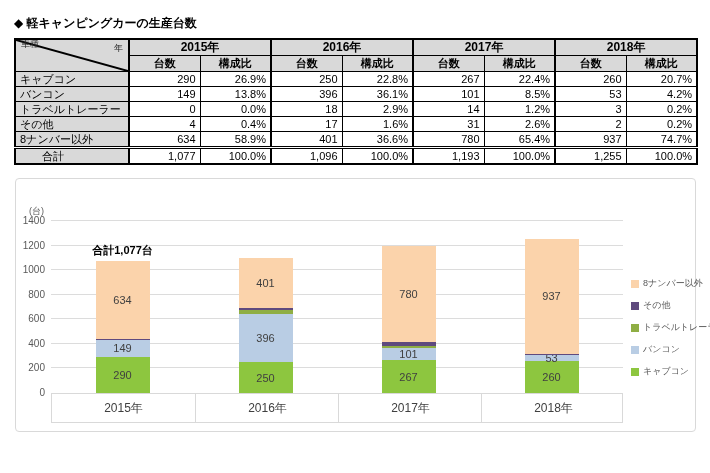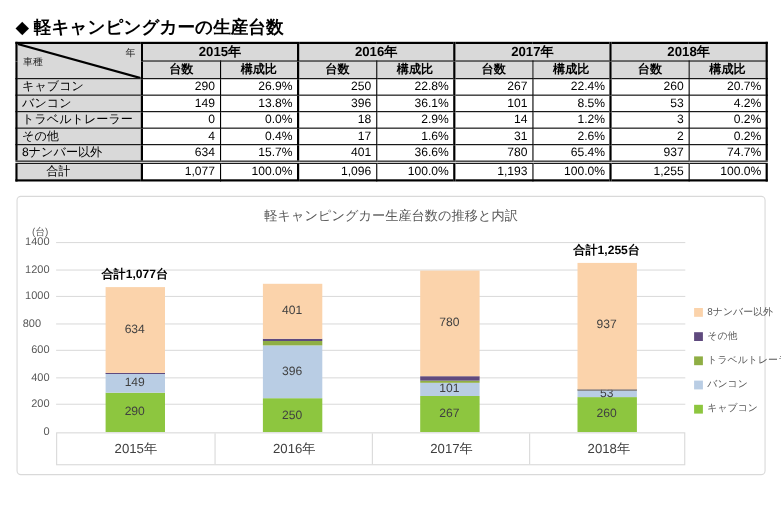--- a/index.html
+++ b/index.html
@@ -4,21 +4,21 @@
 <style>
   html,body { margin:0; padding:0; }
   body {
     width:710px; height:473px; position:relative; background:#ffffff;
     font-family:"Liberation Sans","DejaVu Sans",sans-serif;
     overflow:hidden;
   }
   
   .doc-title {
     position:absolute; left:14px; top:15px;
-    font-size:16px; font-weight:bold; color:#000;
+    font-size:12px; font-weight:bold; color:#000;
   }
   
   .prod-table {
     position:absolute; left:14px; top:38px; width:683px;
     border-collapse:collapse; table-layout:fixed;
     font-size:11px; color:#000; border:2px solid #000;
   }
   .prod-table th, .prod-table td {
     border:1px solid #000; padding:0 4px; height:14px; line-height:14px;
     overflow:hidden; white-space:nowrap; font-weight:normal;
@@ -26,21 +26,21 @@
   .prod-table th { height:15px; line-height:15px; }
   .prod-table .year-th { background:#d9d9d9; font-weight:bold; font-size:12px; text-align:center; }
   .prod-table .sub-th  { background:#d9d9d9; font-weight:bold; text-align:center; }
   .prod-table .row-label { background:#d9d9d9; text-align:left; }
   .prod-table .num { text-align:right; background:#fff; }
   .prod-table .grp { border-left-width:2px; }
   .prod-table .total-row td { border-top:3px double #000;padding-left:26px; }
   .corner-cell { background:#d9d9d9; position:relative; padding:0; }
   .corner-cell svg { position:absolute; left:0; top:0; width:100%; height:100%; }
   .corner-year { position:absolute; top:1px; right:5px; font-size:9px; color:#222; }
-  .corner-vehicle { position:absolute; bottom:7px; left:5px; font-size:9px; color:#222;margin-top:26px; }
+  .corner-vehicle { position:absolute; bottom:19px; left:5px; font-size:9px; color:#222;margin-top:26px; }
   
   .chart-box {
     position:absolute; left:15px; top:178px; width:679px; height:252px;
     border:1px solid #d9d9d9; border-radius:4px; background:#fff;
   }
   .chart-title {
     position:absolute; left:0; right:0; top:9px; text-align:center;
     font-size:12px; color:#595959;
   }
   .unit-label { position:absolute; left:13px; top:26px; font-size:9px; color:#595959; }
@@ -150,21 +150,21 @@
         <td class="num grp">17</td>
         <td class="num">1.6%</td>
         <td class="num grp">31</td>
         <td class="num">2.6%</td>
         <td class="num grp">2</td>
         <td class="num">0.2%</td>
       </tr>
       <tr>
         <td class="row-label">8ナンバー以外</td>
         <td class="num grp">634</td>
-        <td class="num">15.7%</td>
+        <td class="num">58.9%</td>
         <td class="num grp">401</td>
         <td class="num">36.6%</td>
         <td class="num grp">780</td>
         <td class="num">65.4%</td>
         <td class="num grp">937</td>
         <td class="num">74.7%</td>
       </tr>
       <tr class="total-row">
         <td class="row-label">合計</td>
         <td class="num grp">1,077</td>
@@ -173,32 +173,31 @@
         <td class="num">100.0%</td>
         <td class="num grp">1,193</td>
         <td class="num">100.0%</td>
         <td class="num grp">1,255</td>
         <td class="num">100.0%</td>
       </tr>
     </tbody>
 </table>
 
 <div class="chart-box">
-  <div class="chart-title">軽キャンピングカー生産台数の推移と内訳</div>
   <div class="unit-label">(台)</div>
   <div class="plot" id="plot">
       <div class="ytick" style="bottom: -5px;">0</div>
       <div class="gridline" style="bottom: 24.5714px;"></div>
       <div class="ytick" style="bottom: 19.5714px;">200</div>
       <div class="gridline" style="bottom: 49.1429px;"></div>
       <div class="ytick" style="bottom: 44.1429px;">400</div>
       <div class="gridline" style="bottom: 73.7143px;"></div>
       <div class="ytick" style="bottom: 68.7143px;">600</div>
       <div class="gridline" style="bottom: 98.2857px;"></div>
-      <div class="ytick" style="bottom: 93.2857px; text-align: center;">800</div>
+      <div class="ytick" style="bottom: 93.2857px;">800</div>
       <div class="gridline" style="bottom: 122.857px;"></div>
       <div class="ytick" style="bottom: 117.857px;">1000</div>
       <div class="gridline" style="bottom: 147.429px;"></div>
       <div class="ytick" style="bottom: 142.429px; text-align: right;">1200</div>
       <div class="gridline" style="bottom: 172px;"></div>
       <div class="ytick" style="bottom: 167px;">1400</div>
       <div class="bar-seg" style="left: 44.5px; width: 54px; bottom: 0px; height: 35.6286px; background: rgb(141, 198, 63);">
         <span class="seg-label">290</span>
       </div>
       <div class="bar-seg" style="left: 44.5px; width: 54px; bottom: 35.6286px; height: 18.3057px; background: rgb(185, 205, 228);">
@@ -235,21 +234,20 @@
         <span class="seg-label">260</span>
       </div>
       <div class="bar-seg" style="left: 473.5px; width: 54px; bottom: 31.9429px; height: 6.51143px; background: rgb(185, 205, 228);">
         <span class="seg-label">53</span>
       </div>
       <div class="bar-seg" style="left: 473.5px; width: 54px; bottom: 38.4543px; height: 0.368571px; background: rgb(143, 174, 68);"></div>
       <div class="bar-seg" style="left: 473.5px; width: 54px; bottom: 38.8229px; height: 0.245714px; background: rgb(95, 74, 126);"></div>
       <div class="bar-seg" style="left: 473.5px; width: 54px; bottom: 39.0686px; height: 115.117px; background: rgb(251, 211, 171);">
         <span class="seg-label">937</span>
       </div>
-      <div class="total-label" style="left: 440.5px; bottom: 159.186px;">合計1,255台</div>
     </div>
   <div class="band" id="x-band">
       <div class="band-cell" style="left: 0px; width: 143px;">2015年</div>
       <div class="band-cell divided" style="left: 143px; width: 143px;">2016年</div>
       <div class="band-cell divided" style="left: 286px; width: 143px;">2017年</div>
       <div class="band-cell divided" style="left: 429px; width: 143px;">2018年</div>
     </div>
   <div class="legend" id="legend">
       <div class="legend-item">
         <span class="legend-swatch" style="background: rgb(251, 211, 171);"></span>

